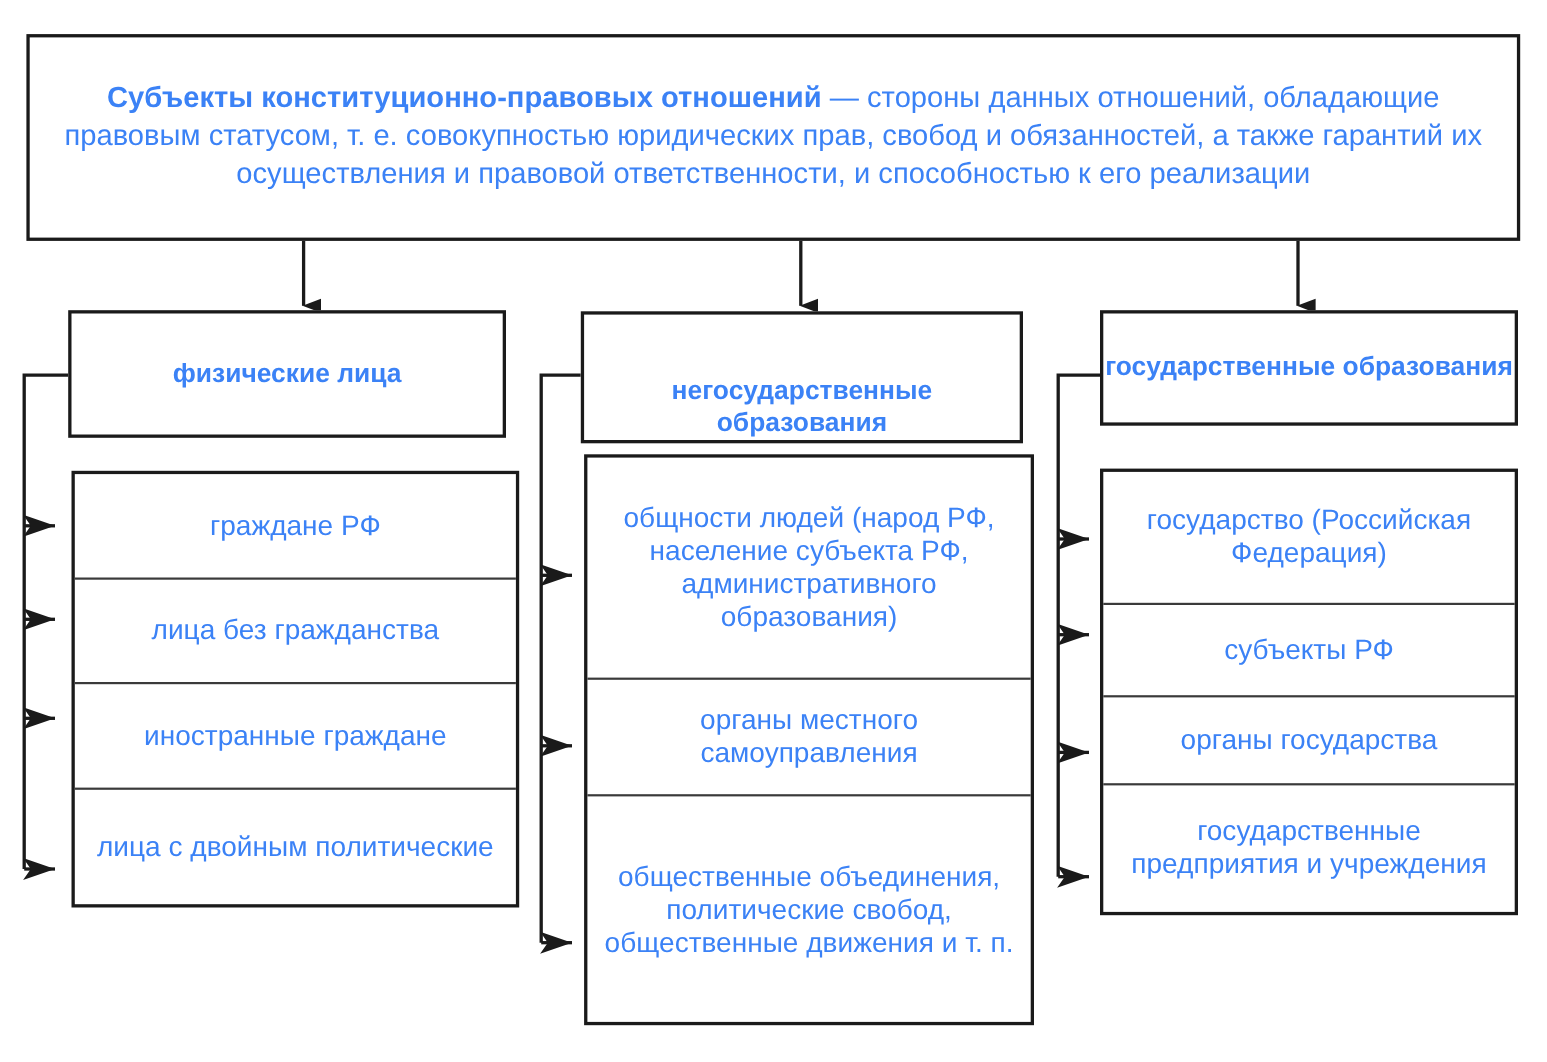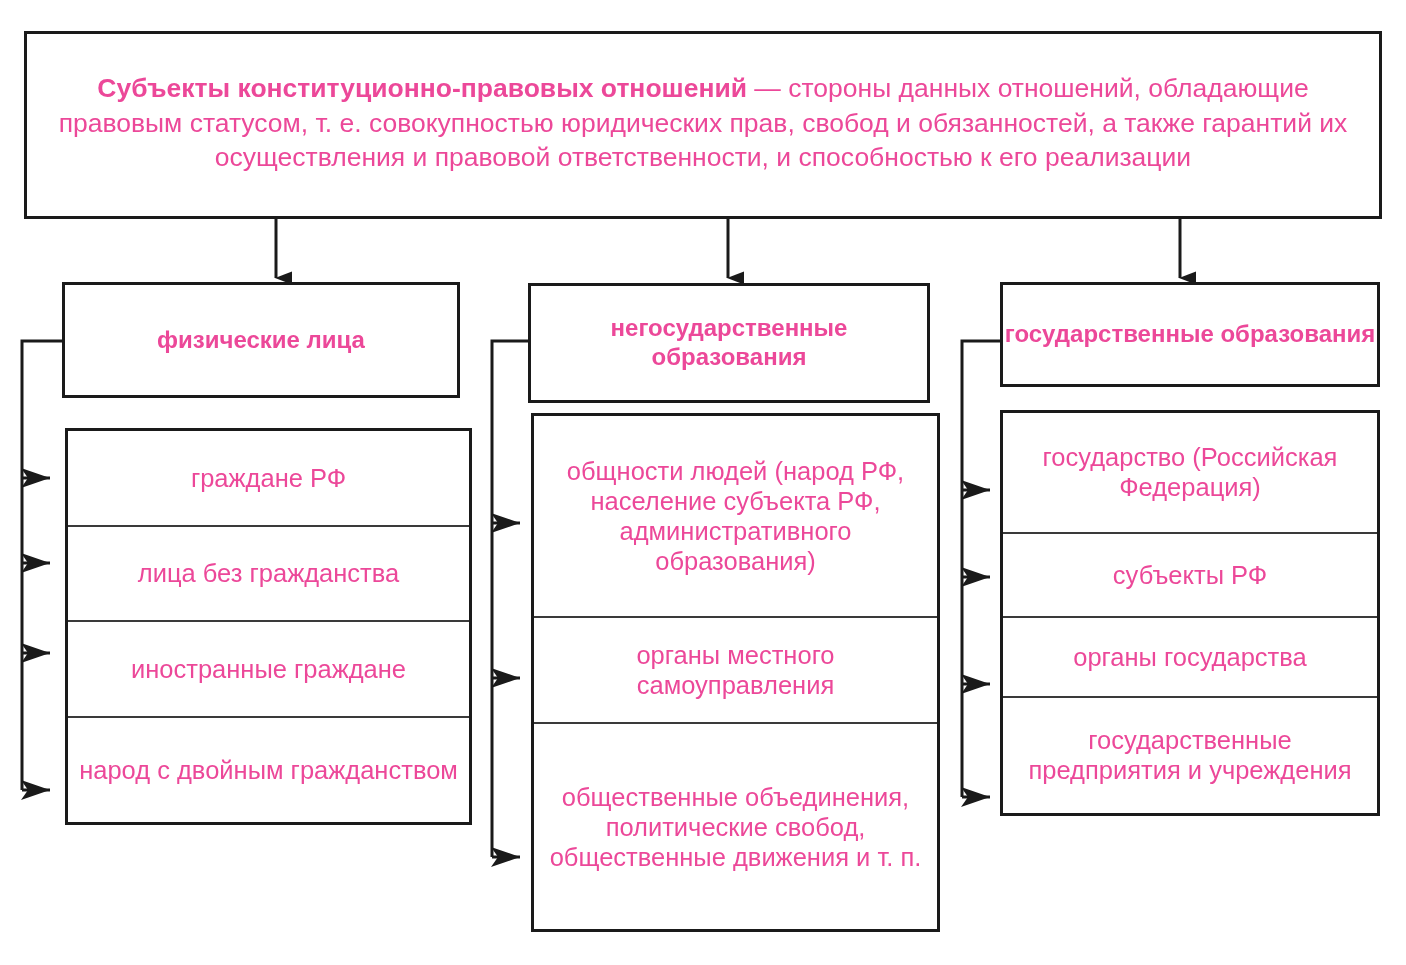--- a/index.html
+++ b/index.html
@@ -7,21 +7,21 @@
     margin: 0;
     padding: 0;
     background: #ffffff;
   }
   #diagram {
     position: relative;
     width: 1406px;
     height: 965px;
     background: #ffffff;
     font-family: "Liberation Sans", "DejaVu Sans", sans-serif;
-    color: #ec4899;
+    color: #3b82f6;
     overflow: hidden;
   }
   #connectors {
     position: absolute;
     left: 0;
     top: 0;
     width: 1406px;
     height: 965px;
     pointer-events: none;
   }
@@ -137,43 +137,43 @@
     <div class="cell" style="flex:1 1 0;justify-content:flex-end;">
       <span>граждане РФ</span>
     </div>
     <div class="cell" style="flex:1 1 0;justify-content:flex-end;">
       <span>лица без гражданства</span>
     </div>
     <div class="cell" style="flex:1 1 0;">
       <span>иностранные граждане</span>
     </div>
     <div class="cell" style="flex:1.12 1 0;">
-      <span>народ с двойным гражданством</span>
+      <span>лица с двойным политические</span>
     </div>
   </div>
 
-  <div class="box cat-box" style="left:528px; top:283px; width:402px; height:120px;">
+  <div class="box cat-box" style="left:528px; top:283px; width:402px; height:120px;align-items:flex-end;">
     <span>негосударственные образования</span>
   </div>
   <div class="stack" style="left:531px; top:413px; width:409px; height:519px;">
     <div class="cell" style="flex:2.05 1 0;align-items:center;">
       <span>общности людей (народ РФ, население субъекта РФ, административного образования)</span>
     </div>
     <div class="cell" style="flex:1.05 1 0;">
       <span>органы местного самоуправления</span>
     </div>
     <div class="cell" style="flex:2.10 1 0;">
       <span>общественные объединения, политические свобод, общественные движения и т. п.</span>
     </div>
   </div>
 
   <div class="box cat-box" style="left:1000px; top:282px; width:380px; height:105px;">
     <span>государственные образования</span>
   </div>
-  <div class="stack" style="left:1000px; top:410px; width:380px; height:406px;">
+  <div class="stack" style="left:1000px; top:426px; width:380px; height:406px;">
     <div class="cell" style="flex:1.55 1 0;">
       <span>государство (Российская Федерация)</span>
     </div>
     <div class="cell" style="flex:1.05 1 0;">
       <span>субъекты РФ</span>
     </div>
     <div class="cell" style="flex:1.00 1 0;">
       <span>органы государства</span>
     </div>
     <div class="cell" style="flex:1.50 1 0;">

